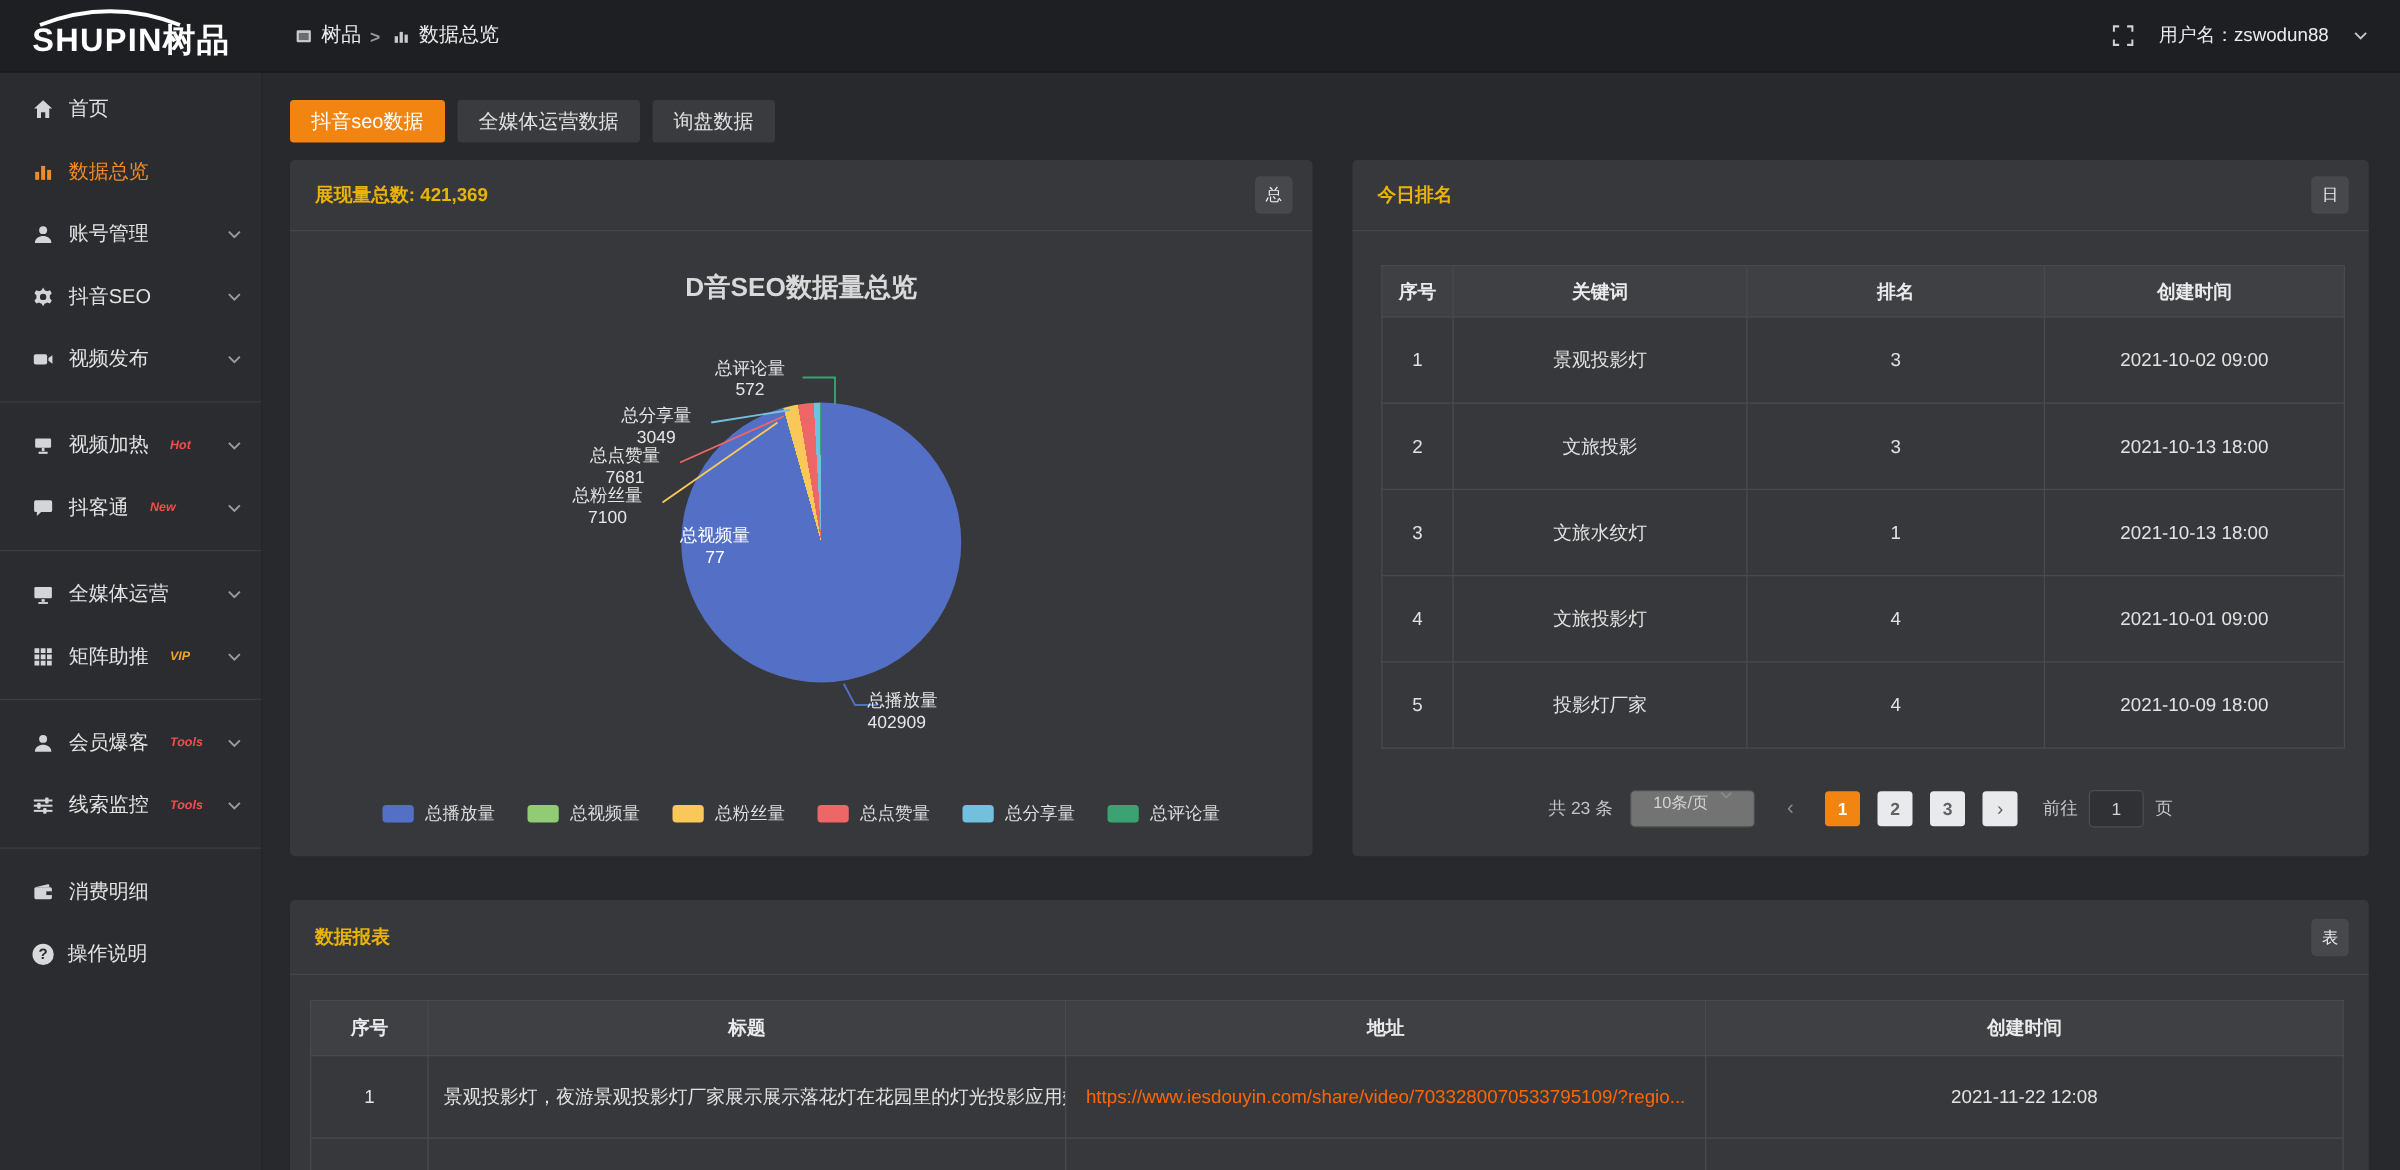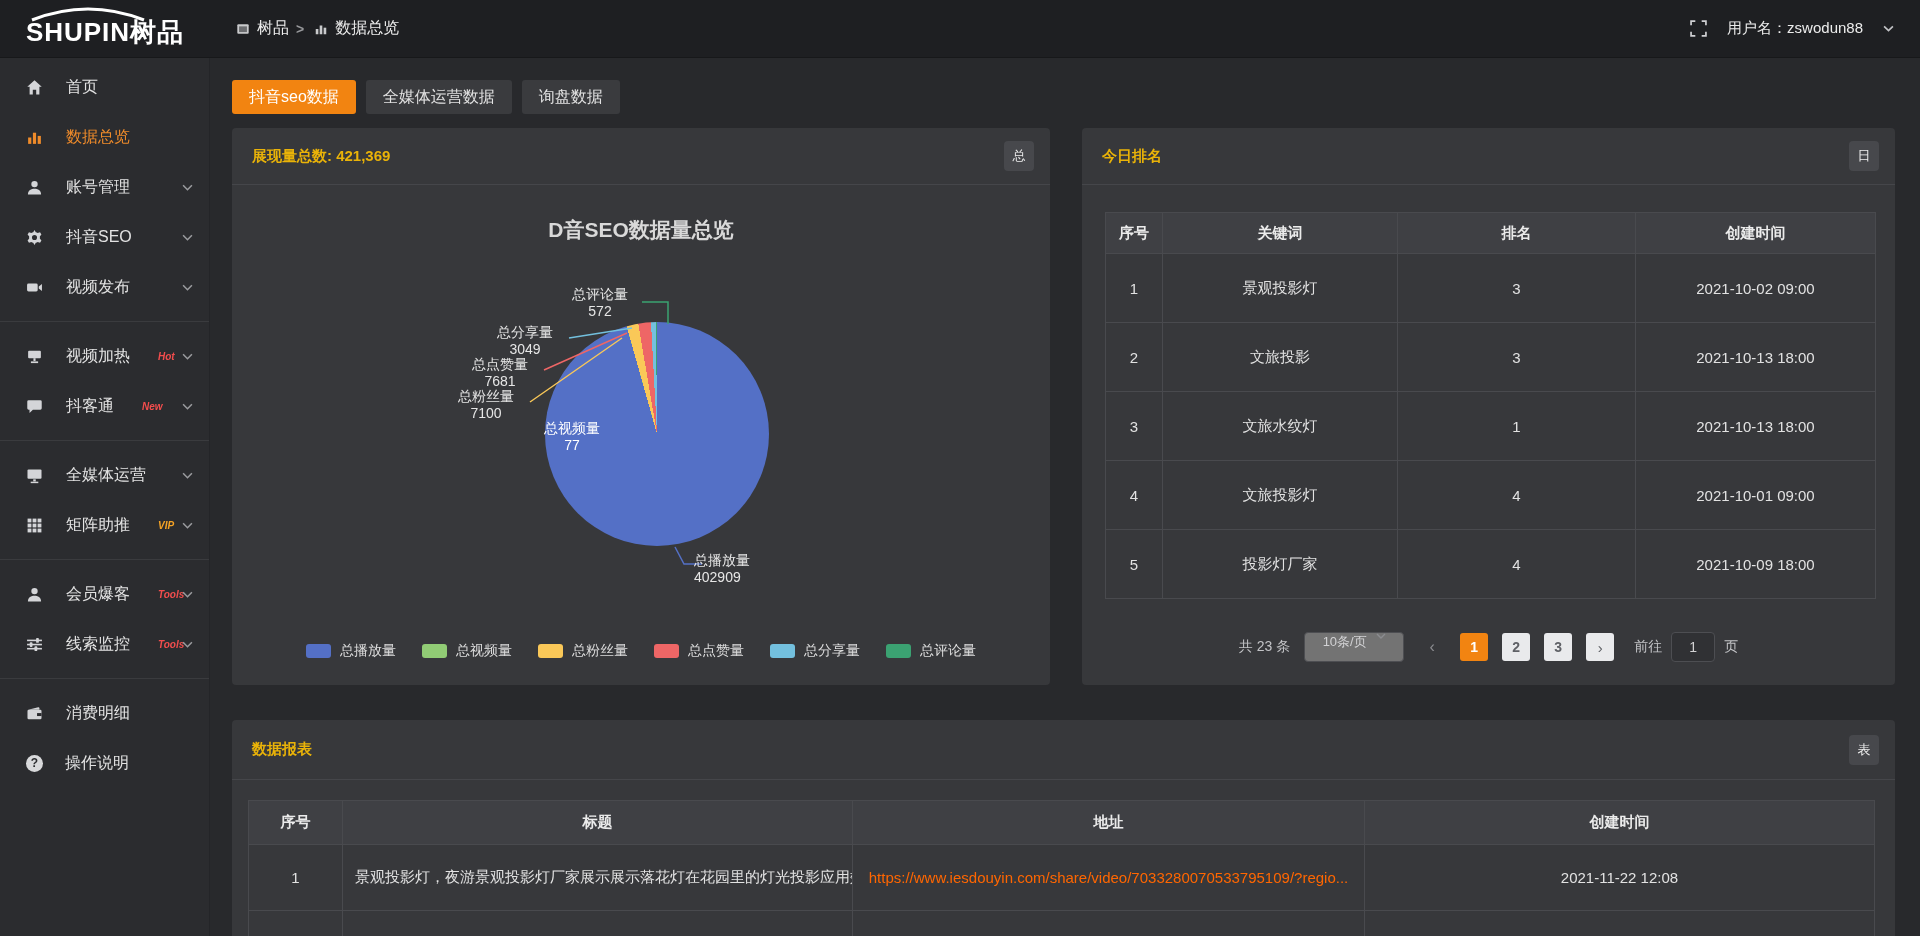--- a/index.html
+++ b/index.html
@@ -17,21 +17,21 @@
   .crumb .cicon{color:#c9cacc}
   .crumb-sep{color:#97989b;font-size:14px;font-weight:700}
   .topbar-right{margin-left:auto;display:flex;align-items:center;gap:20px;padding-right:26px}
   .fs-icon{color:#cfd0d3;cursor:pointer}
   .user-chip{display:flex;align-items:center;gap:20px;cursor:pointer}
   .user-name{font-size:15px;color:#ececec}
   .chev{color:#c2c3c6}
 
   
   .sidebar{position:absolute;left:0;top:58px;width:210px;bottom:0;background:#2b2c2f;border-right:1px solid #242528;padding-top:4px}
-  .side-item{position:relative;height:50px;display:flex;align-items:center;padding-left:26px;gap:22px;font-size:16px;color:#e3e3e3;cursor:pointer}
+  .side-item{position:relative;height:50px;display:flex;align-items:center;padding-left:26px;gap:11px;font-size:16px;color:#e3e3e3;cursor:pointer}
   .side-item .sicon{width:18px;color:#d4d5d8;flex:0 0 18px}
   .side-item.active{color:#ef8b2a}
   .side-item.active .sicon{color:#ef8b2a}
   .side-badge{font-size:10px;font-style:italic;font-weight:700;color:#f34d4d;margin-left:6px}
   .side-badge.vip{color:#f5a325}
   .side-chev{position:absolute;right:16px;color:#9b9c9f}
   .side-div{height:1px;background:#3a3b3e;margin:9px 0}
   .qmark{width:17px;height:17px;border-radius:50%;background:#d8d9db;color:#2b2c2f;font-weight:700;font-size:12px;display:flex;align-items:center;justify-content:center;flex:0 0 17px}
   .qmark::before{content:"?"}
 

